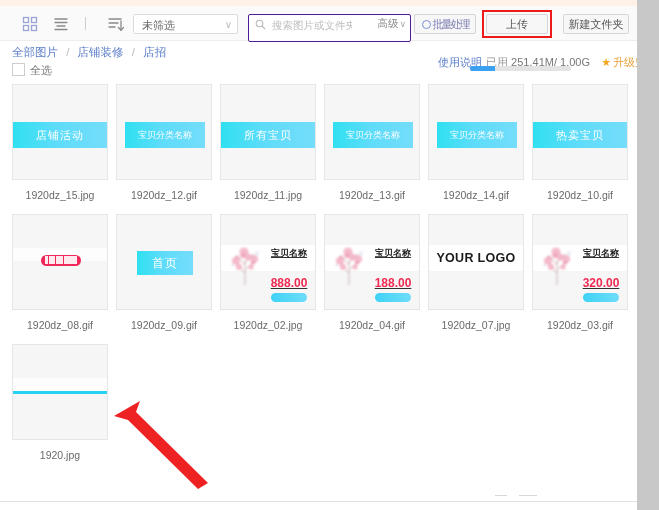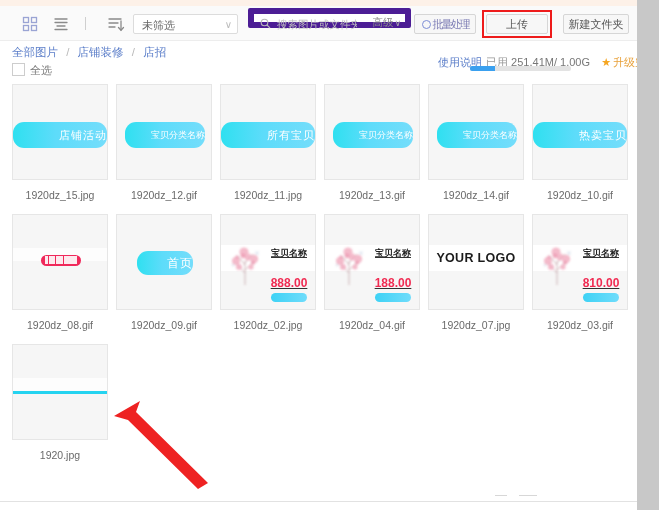--- a/index.html
+++ b/index.html
@@ -41,22 +41,22 @@
   .filter-sel{
     position:absolute;left:133px;top:8px;width:105px;height:20px;
     border:1px solid #dcdcdc;background:#fff;border-radius:2px;
     font-size:11px;color:#666;line-height:20px;padding-left:8px;
     box-sizing:border-box;cursor:pointer;
   }
   .filter-sel .cv{
     position:absolute;right:5px;top:0;color:#bbb;font-size:10px;
   }
   .searchbox{
-    position:absolute;left:248px;top:2px;width:163px;height:20px;
-    border:6px solid #4c1d95;background:#fff;border-radius:2px;
+    position:absolute;left:248px;top:8px;width:163px;height:28px;
+    border:1px solid #4c1d95;background:#fff;border-radius:2px;
     box-sizing:border-box;
   }
   .searchbox .sic{
     position:absolute;left:6px;top:4px;width:11px;height:11px;
   }
   .searchbox input{
     position:absolute;left:21px;top:0;width:80px;height:18px;
     border:0;outline:0;background:transparent;font-size:10.5px;color:#555;
     font-family:"Liberation Sans",sans-serif;
   }
@@ -132,23 +132,22 @@
     box-sizing:border-box;position:relative;overflow:hidden;cursor:pointer;
   }
   .caption{
     margin-top:9px;text-align:center;font-size:10.5px;color:#6a6a6a;
     white-space:nowrap;
   }
   
   .band{
     position:absolute;left:0;width:100%;height:26px;
     background:linear-gradient(90deg,#2fe0f0 0%,#5ddcfa 45%,#74ddfb 100%);
-    color:#fff;text-align:right;line-height:26px;font-size:11px;
+    color:#fff;text-align:center;line-height:26px;font-size:11px;
     letter-spacing:1px;
-    border-radius:11px;
   }
   .band.b1{top:37px;}
   .band.small{font-size:9px;letter-spacing:0;}
   .band.mid{left:8px;width:80px;top:37px;}
   .band.btnish{left:20px;width:56px;top:36px;height:24px;line-height:24px;font-size:12px;}
 
   .whiteband{
     position:absolute;left:0;top:33px;width:100%;height:13px;background:#fdfdfd;
   }
   .cyanline{
@@ -453,21 +452,21 @@
               <circle cx="26" cy="20" r="2"></circle>
               <circle cx="10" cy="14" r="1.8"></circle>
             </g>
             <g fill="#cfd9e8" opacity="0.55">
               <circle cx="30" cy="10" r="2"></circle>
               <circle cx="6" cy="22" r="1.6"></circle>
             </g>
           </svg>
           <div class="pinfo">
             <div class="pname">宝贝名称</div>
-            <div class="pprice">810.00</div>
+            <div class="pprice">320.00</div>
             <div class="pbtn"></div>
           </div>
         </div>
         <div class="caption">1920dz_03.gif</div>
       </div>
       <div class="cell" style="left: 12px; top: 260px;">
         <div class="thumb">
           <div class="whiteband"></div>
           <div class="cyanline"></div>
         </div>

